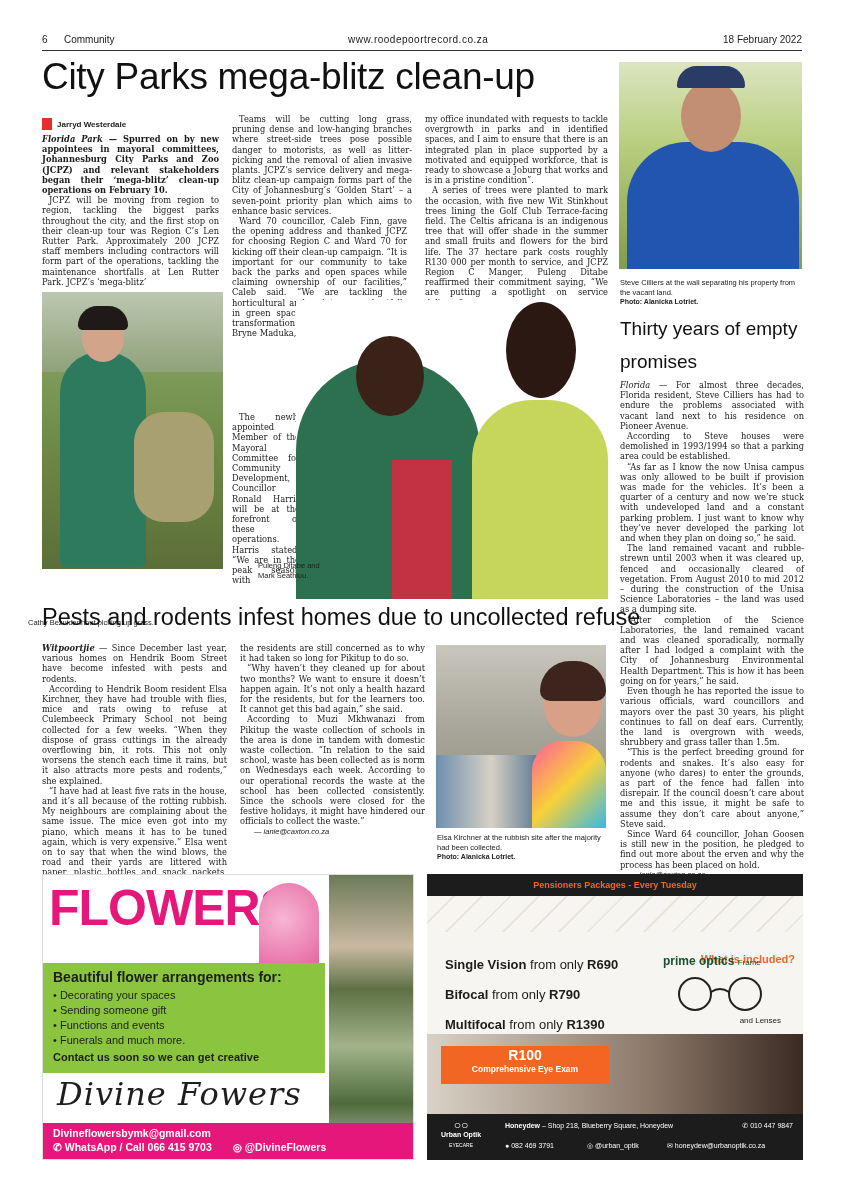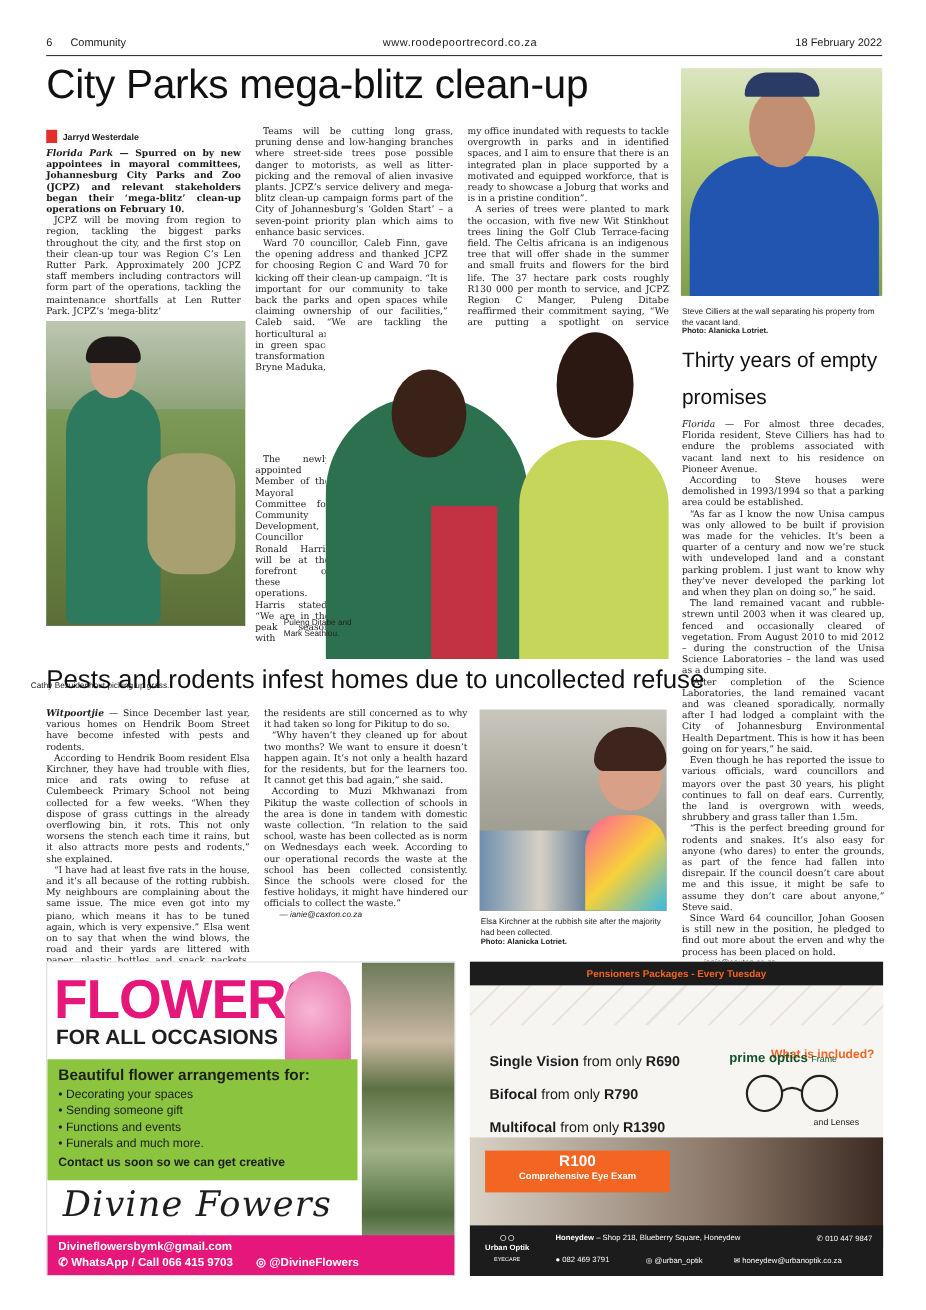--- a/index.html
+++ b/index.html
@@ -134,21 +134,20 @@
   <div style="position:absolute; left:104px; top:16px; width:66px; height:40px; border-radius:30px 30px 10px 10px; background:#3d241c;"></div>
   <div style="position:absolute; left:96px; top:96px; width:74px; height:87px; border-radius:30px 30px 0 0; background:linear-gradient(135deg,#ff5c9a,#f7d13a,#39b8e5);"></div>
 </div>
 <div class="caption" style="left:437px; top:833px; width:175px;">
   <div>Elsa Kirchner at the rubbish site after the majority had been collected.</div>
   <div class="credit">Photo: Alanicka Lotriet.</div>
 </div>
 
 <div class="ad-flowers">
   <div style="position:absolute; left:6px; top:4px; font-family:'Liberation Sans',sans-serif; font-weight:bold; font-size:50px; color:#e6177a; letter-spacing:-1px;">FLOWERS</div>
-  <div style="position:absolute; left:8px; top:58px; font-family:'Liberation Sans',sans-serif; font-weight:bold; font-size:19px; color:#1e1e1e;">FOR ALL OCCASIONS</div>
   <div style="position:absolute; left:216px; top:8px; width:60px; height:120px; border-radius:30px; background:radial-gradient(circle at 40% 30%,#f7b6d3,#e66aa4 60%,#9cc26b);"></div>
   <div style="position:absolute; left:286px; top:0; width:86px; height:286px; background:linear-gradient(180deg,#6c7a59 0%,#c9b9a2 25%,#5d7144 40%,#a2b38a 60%,#4e6b3c 80%,#c8c6bd 100%);"></div>
   <div style="position:absolute; left:0; top:88px; width:282px; height:110px; background:#8bc53f; padding:6px 10px; font-family:'Liberation Sans',sans-serif;">
     <div style="font-weight:bold; font-size:14px; color:#1e1e1e;">Beautiful flower arrangements for:</div>
     <div style="font-size:11px; color:#1e1e1e; line-height:15px; margin-top:3px;">
       <div>• <span>Decorating your spaces</span></div>
       <div>• <span>Sending someone gift</span></div>
       <div>• <span>Functions and events</span></div>
       <div>• <span>Funerals and much more.</span></div>
     </div>

